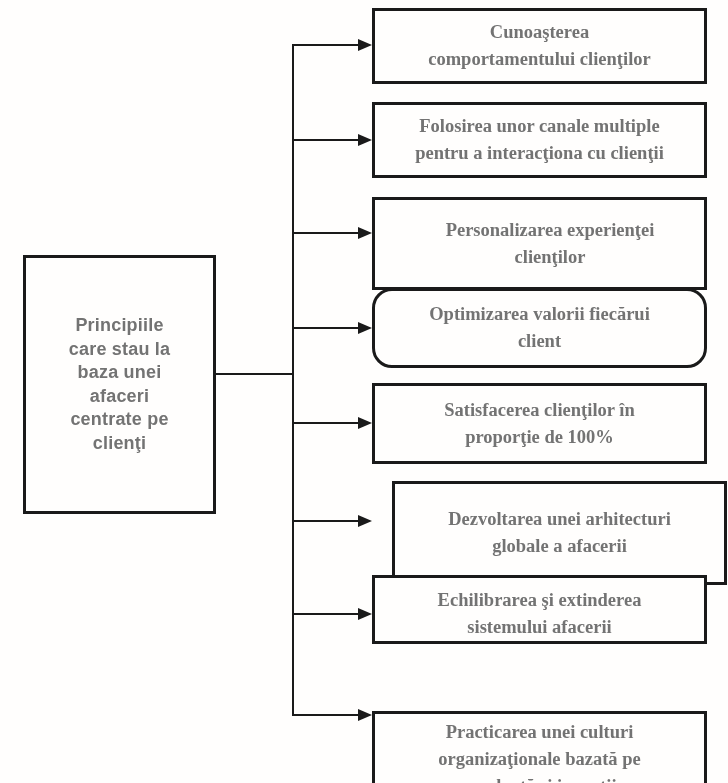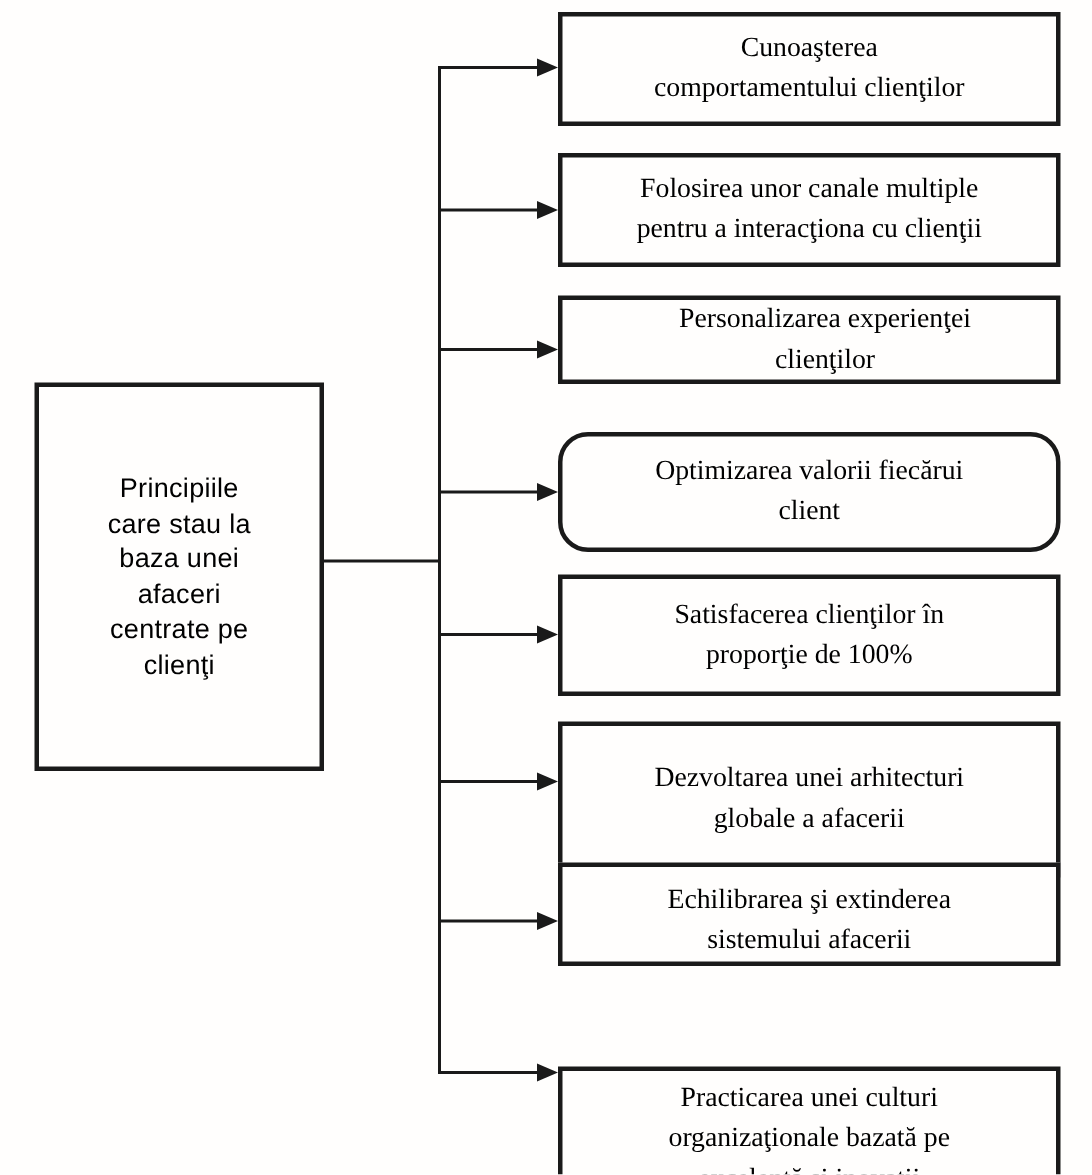--- a/index.html
+++ b/index.html
@@ -21,22 +21,22 @@
     box-sizing: border-box;
     border: 3px solid #1a1a1a;
     background: #fffefd;
     display: flex;
     align-items: center;
     justify-content: center;
     text-align: center;
   }
   .label {
     white-space: pre-line;
-    font-weight: normal;
-    color: #000000;
+    font-weight: bold;
+    color: #737373;
   }
   
   .root-box {
     left: 23px;
     top: 255px;
     width: 193px;
     height: 259px;
     justify-content: center;
   }
   .root-box .label {
@@ -50,24 +50,24 @@
     left: 372px;
     width: 335px;
   }
   .pbox .label {
     font-family: "Liberation Serif", serif;
     font-size: 18.5px;
     line-height: 27px;
   }
   .b1 { top: 8px;   height: 76px; }
   .b2 { top: 102px; height: 76px; }
-  .b3 { top: 197px; height: 59px; padding-left: 21px; }
+  .b3 { top: 197px; height: 93px; padding-left: 21px; }
   .b4 { top: 288px; height: 80px; border-radius: 20px; }
   .b5 { top: 383px; height: 81px; }
-  .b6 { top: 481px; height: 104px; }
+  .b6 { top: 481px; height: 104px; margin-left: 20px; }
   .b7 { top: 575px; height: 69px; align-items: flex-end; }
   .b8 { top: 671px; height: 97px; margin-top: 40px; }
 
   
   .line {
     position: absolute;
     background: #1a1a1a;
   }
   .trunk {
     left: 292px;

